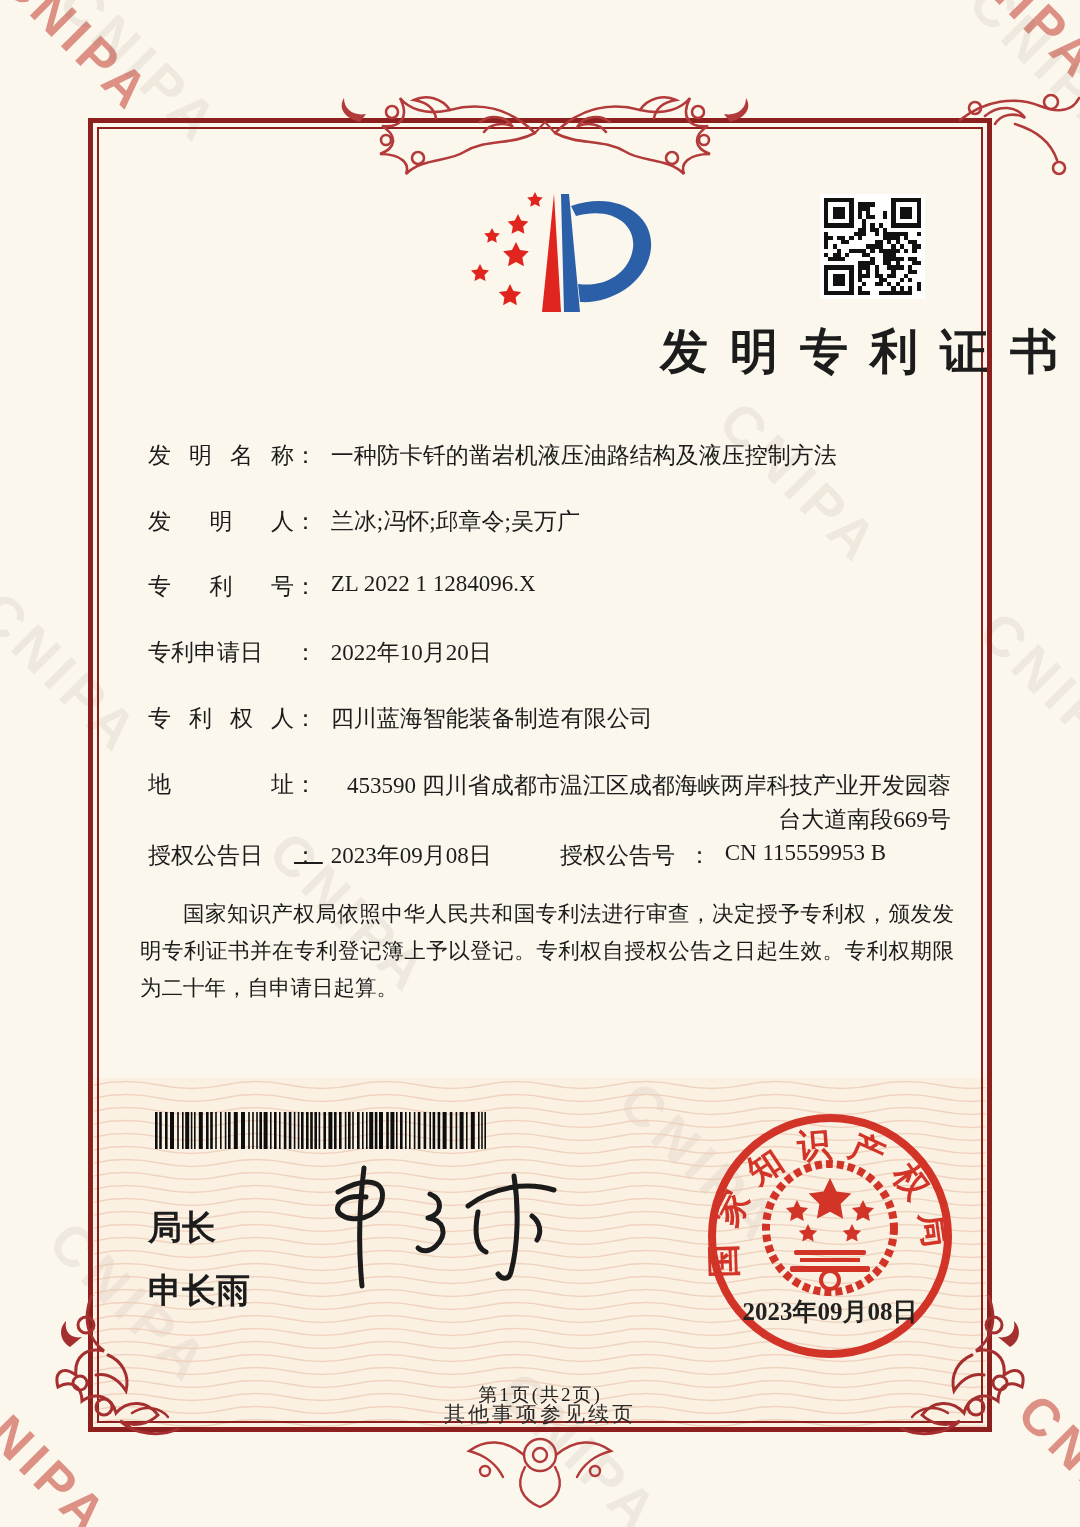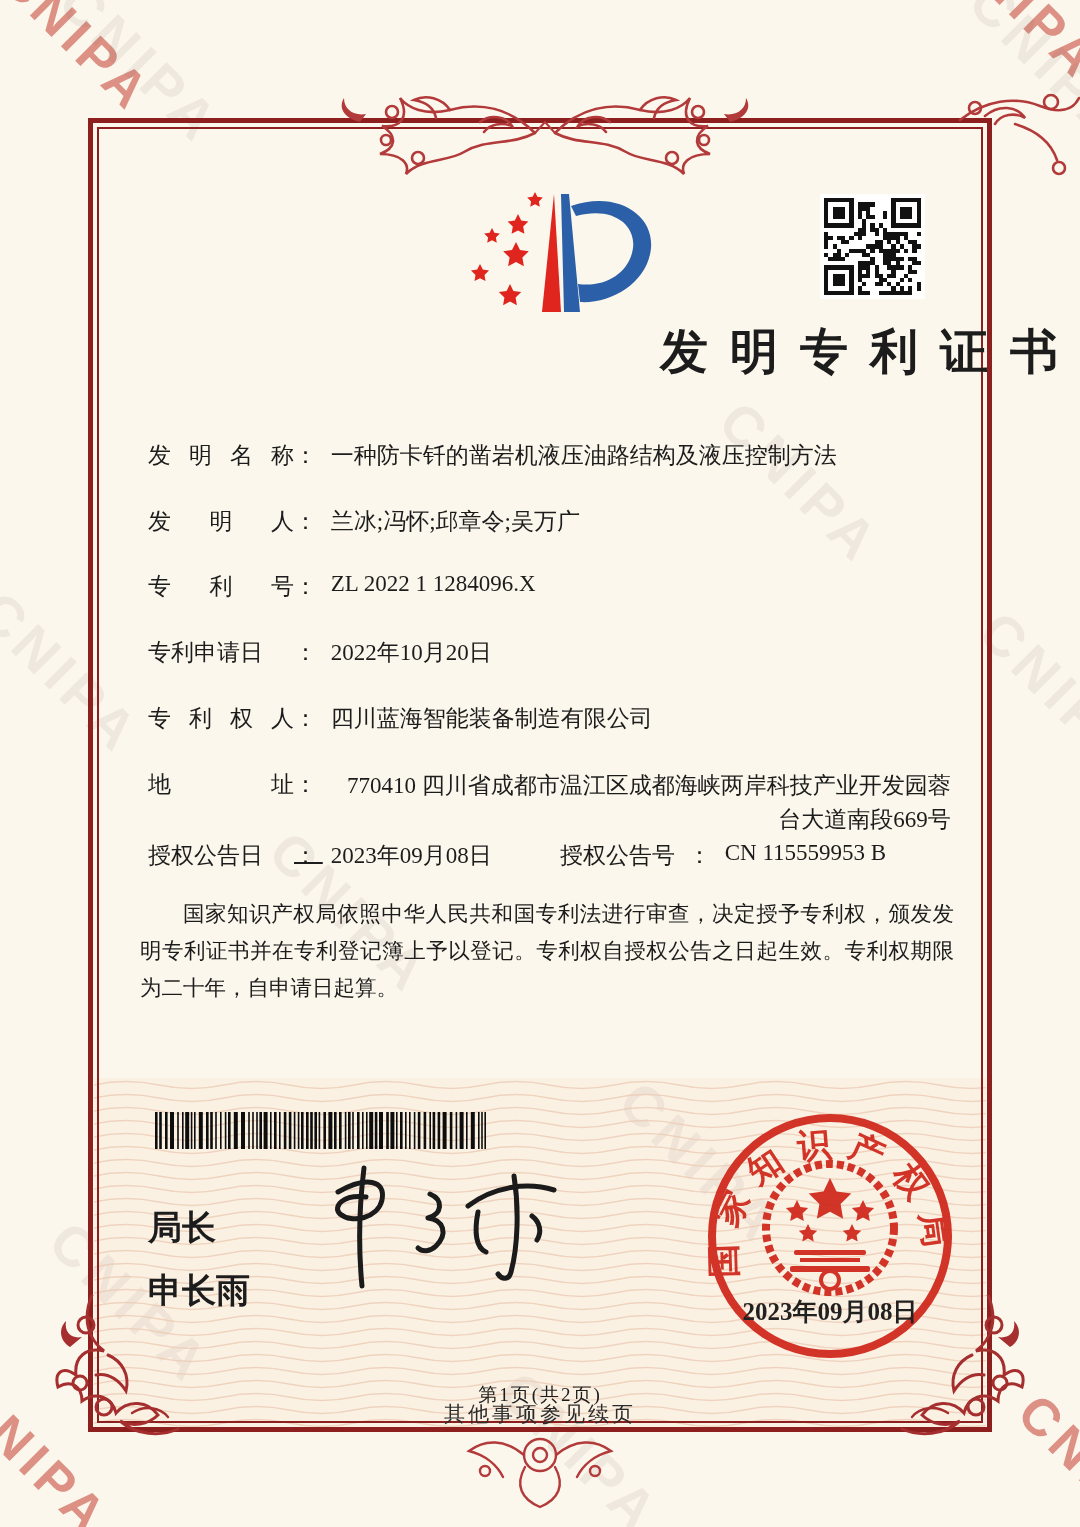--- a/index.html
+++ b/index.html
@@ -493,21 +493,21 @@
   <div class="field-row r4">
     <span class="flabel tight">专利申请日</span><span class="fcolon">：</span>
     <span class="fvalue">2022年10月20日</span>
   </div>
   <div class="field-row r5">
     <span class="flabel">专利权人</span><span class="fcolon">：</span>
     <span class="fvalue">四川蓝海智能装备制造有限公司</span>
   </div>
   <div class="field-row r6">
     <span class="flabel">地址</span><span class="fcolon">：</span>
-    <span class="fvalue">770410 四川省成都市温江区成都海峡两岸科技产业开发园蓉台大道南段669号</span>
+    <span class="fvalue">453590 四川省成都市温江区成都海峡两岸科技产业开发园蓉台大道南段669号</span>
   </div>
   <div class="field-row r7">
     <span class="flabel tight">授权公告日</span><span class="fcolon">：</span>
     <span class="fvalue">2023年09月08日</span>
     <span class="grant2">
       <span class="flabel tight">授权公告号</span><span class="fcolon">：</span>
       <span class="fvalue">CN 115559953 B</span>
     </span>
   </div>
 

